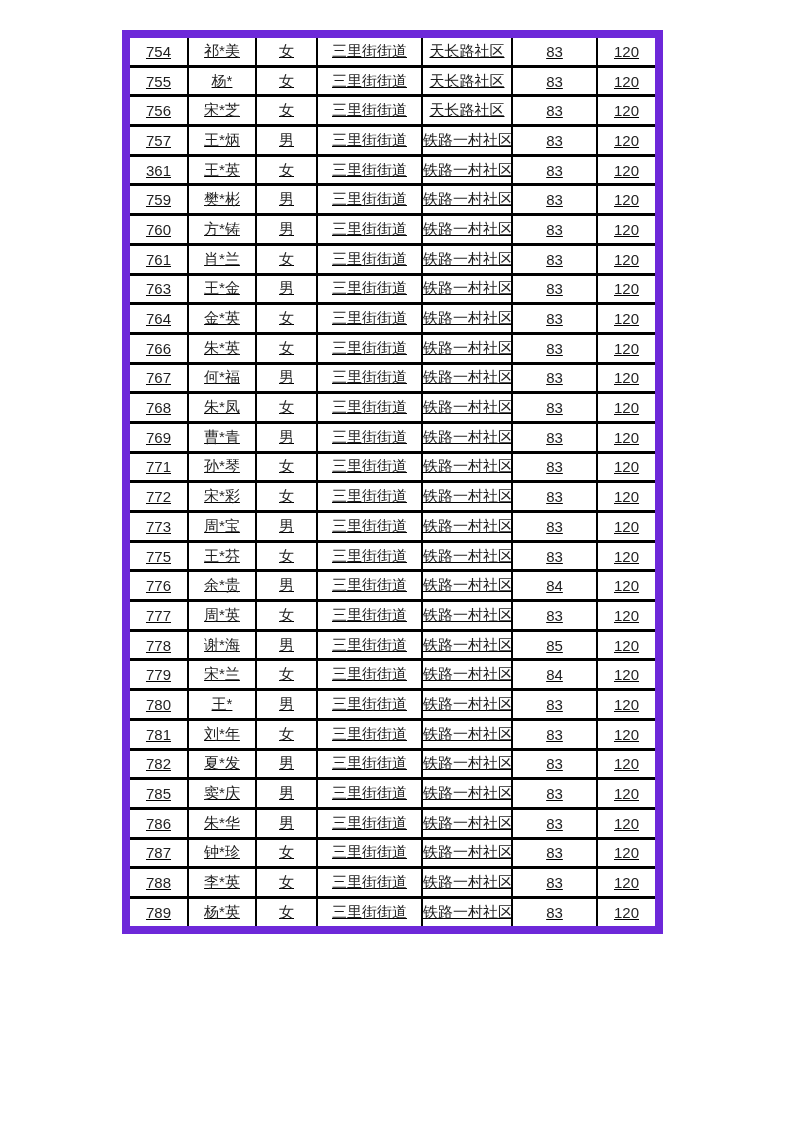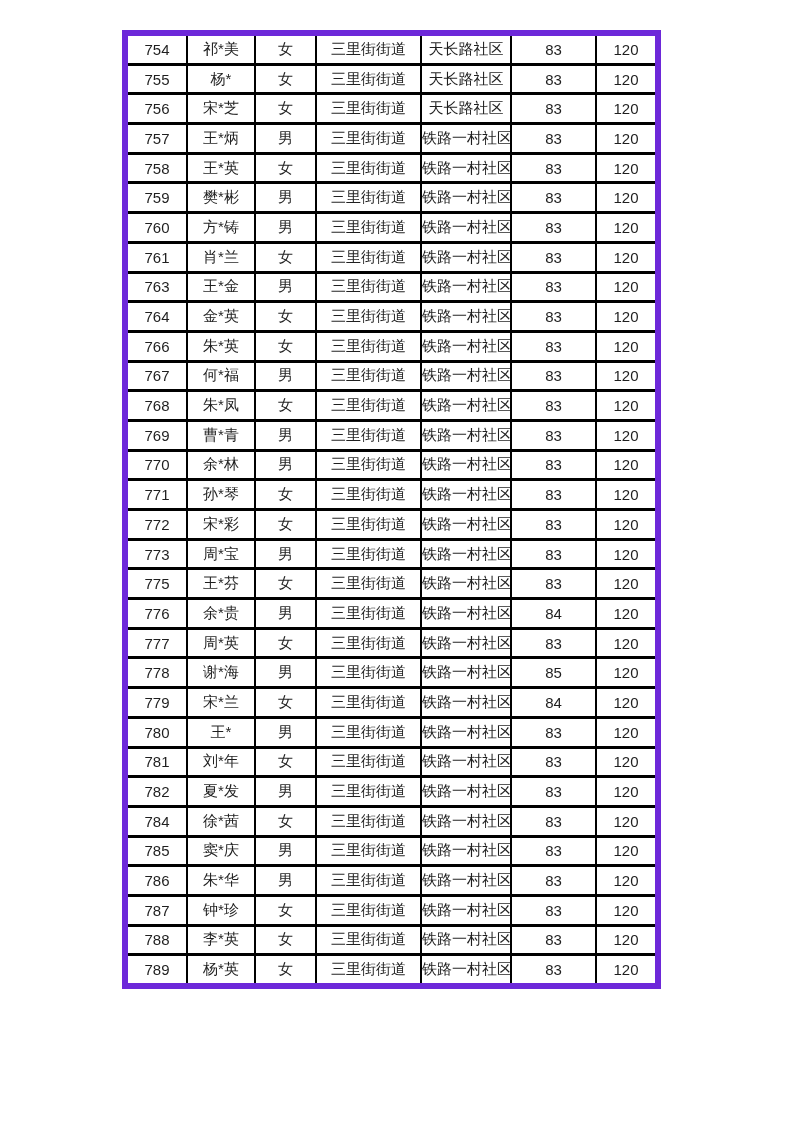--- a/index.html
+++ b/index.html
@@ -15,21 +15,22 @@
     overflow: hidden;
     font-family: "Liberation Sans", "DejaVu Sans", sans-serif;
   }
   table.records {
     position: absolute;
     left: 122px;
     top: 30px;
     width: 533px;
     border-collapse: collapse;
     table-layout: fixed;
-    border: 6px solid #6d28d9;
+    border: 8px solid #6d28d9;
+    text-decoration: underline;
   }
   table.records td {
     border-left: 2px solid #000000;
     border-right: 2px solid #000000;
     border-top: 3px solid #000000;
     border-bottom: 3px solid #000000;
     height: 26.7px;
     padding: 0;
     text-align: center;
     vertical-align: middle;
@@ -91,21 +92,21 @@
         <tr>
     <td>757</td>
     <td>王*炳</td>
     <td>男</td>
     <td>三里街街道</td>
     <td>铁路一村社区</td>
     <td>83</td>
     <td>120</td>
   </tr>
         <tr>
-    <td>758</td>
+    <td>361</td>
     <td>王*英</td>
     <td>女</td>
     <td>三里街街道</td>
     <td>铁路一村社区</td>
     <td>83</td>
     <td>120</td>
   </tr>
         <tr>
     <td>759</td>
     <td>樊*彬</td>
@@ -181,29 +182,20 @@
         <tr>
     <td>769</td>
     <td>曹*青</td>
     <td>男</td>
     <td>三里街街道</td>
     <td>铁路一村社区</td>
     <td>83</td>
     <td>120</td>
   </tr>
         <tr>
-    <td>770</td>
-    <td>余*林</td>
-    <td>男</td>
-    <td>三里街街道</td>
-    <td>铁路一村社区</td>
-    <td>83</td>
-    <td>120</td>
-  </tr>
-        <tr>
     <td>771</td>
     <td>孙*琴</td>
     <td>女</td>
     <td>三里街街道</td>
     <td>铁路一村社区</td>
     <td>83</td>
     <td>120</td>
   </tr>
         <tr>
     <td>772</td>
@@ -283,29 +275,20 @@
     <td>女</td>
     <td>三里街街道</td>
     <td>铁路一村社区</td>
     <td>83</td>
     <td>120</td>
   </tr>
         <tr>
     <td>782</td>
     <td>夏*发</td>
     <td>男</td>
-    <td>三里街街道</td>
-    <td>铁路一村社区</td>
-    <td>83</td>
-    <td>120</td>
-  </tr>
-        <tr>
-    <td>784</td>
-    <td>徐*茜</td>
-    <td>女</td>
     <td>三里街街道</td>
     <td>铁路一村社区</td>
     <td>83</td>
     <td>120</td>
   </tr>
         <tr>
     <td>785</td>
     <td>窦*庆</td>
     <td>男</td>
     <td>三里街街道</td>

